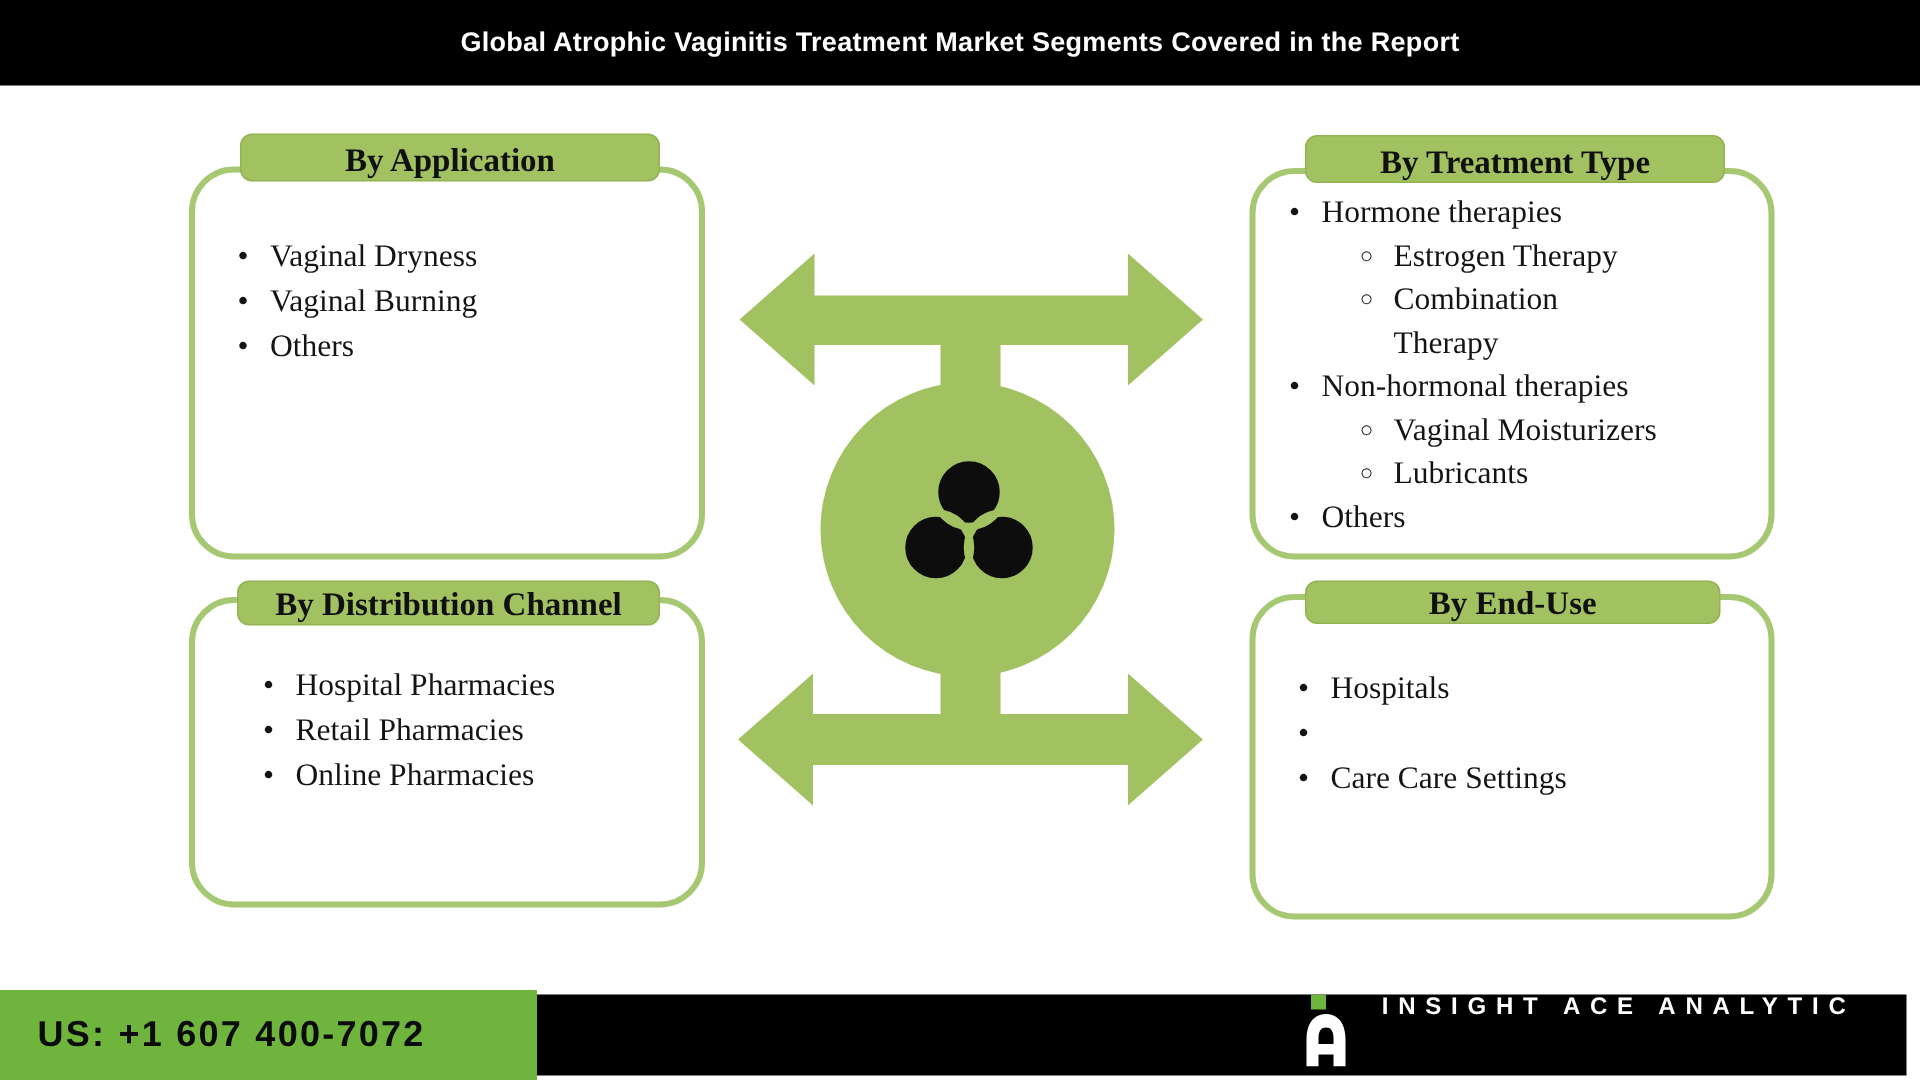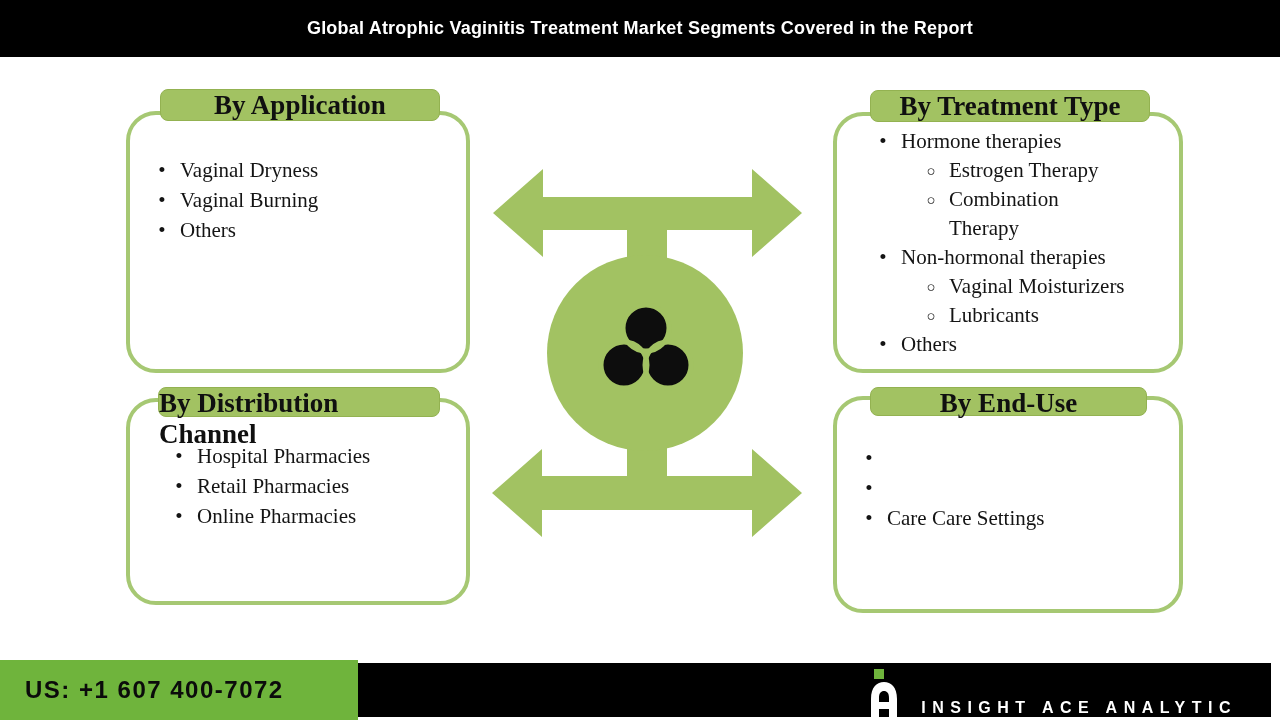--- a/index.html
+++ b/index.html
@@ -10,25 +10,25 @@
   .titlebar{position:absolute;left:0;top:0;width:1280px;height:57px;background:#000;
             display:flex;align-items:center;justify-content:center;}
   .titlebar h1{margin:0;color:#fff;font-family:"Liberation Sans", sans-serif;
                font-size:18px;font-weight:bold;letter-spacing:.2px;}
 
   
   .segbox{position:absolute;box-sizing:border-box;background:#fff;
           border:4px solid #a6c873;border-radius:30px;}
   .segbox .tab{position:absolute;box-sizing:border-box;background:#a2c262;
                border:1px solid #93b251;border-radius:8px;
-               display:flex;align-items:flex-start;justify-content:center;
-               font-weight:bold;font-size:27px;color:#101010;}
+               display:flex;align-items:flex-end;justify-content:center;
+               font-weight:bold;font-size:22px;color:#101010;}
   .box-app{left:126px;top:111px;width:344px;height:262px;}
   .box-app .tab{left:30px;top:-26px;width:280px;height:32px;}
-  .box-treat{left:833px;top:112px;width:350px;height:261px;padding-left:20px;}
+  .box-treat{left:833px;top:112px;width:350px;height:261px;}
   .box-treat .tab{left:33px;top:-26px;width:280px;height:32px;}
   .box-dist{left:126px;top:398px;width:344px;height:207px;padding-left:17px;}
   .box-dist .tab{left:28px;top:-15px;width:282px;height:30px;}
   .box-end{left:833px;top:396px;width:350px;height:217px;}
   .box-end .tab{left:33px;top:-13px;width:277px;height:29px;}
 
   
   ul.list{list-style:none;margin:0;padding:0;font-size:21px;color:#141414;line-height:30px;}
   .box-app ul.list{padding:40px 8px 0 14px;}
   .box-treat ul.list{padding:11px 6px 0 8px;line-height:29px;}
@@ -42,21 +42,21 @@
 
   
   .center-graphic{position:absolute;left:480px;top:160px;width:330px;height:390px;}
 
   
   .phone-band{position:absolute;left:0;top:660px;width:358px;height:60px;background:#6fb43c;
               display:flex;align-items:center;box-sizing:border-box;padding-left:25px;}
   .phone-band span{font-family:"Liberation Sans", sans-serif;font-weight:bold;
                    font-size:24px;color:#0b0b0b;letter-spacing:1.5px;}
   .brand-band{position:absolute;left:358px;top:663px;width:913px;height:54px;background:#000;
-              display:flex;align-items:flex-end;justify-content:flex-end;gap:22px;
+              display:flex;align-items:flex-start;justify-content:flex-end;gap:22px;
               box-sizing:border-box;padding-right:34px;}
   .brand-band .brand-text{font-family:"Liberation Sans", sans-serif;font-weight:bold;
                           font-size:16px;color:#fff;letter-spacing:6.5px;}
   .logo-svg{display:block;}
 </style>
 </head>
 <body>
 
 <div class="stage">
 
@@ -145,20 +145,21 @@
       </ul>
   </section>
 
   <section class="segbox box-end">
     <div class="tab">
       <span>By End-Use</span>
     </div>
     <ul class="list">
         <li>
           <span class="marker">•</span>
+          <span class="li-text">Hospitals</span>
         </li>
         <li>
           <span class="marker">•</span>
         </li>
         <li>
           <span class="marker">•</span>
           <span class="li-text">Care Care Settings</span>
         </li>
       </ul>
   </section>

